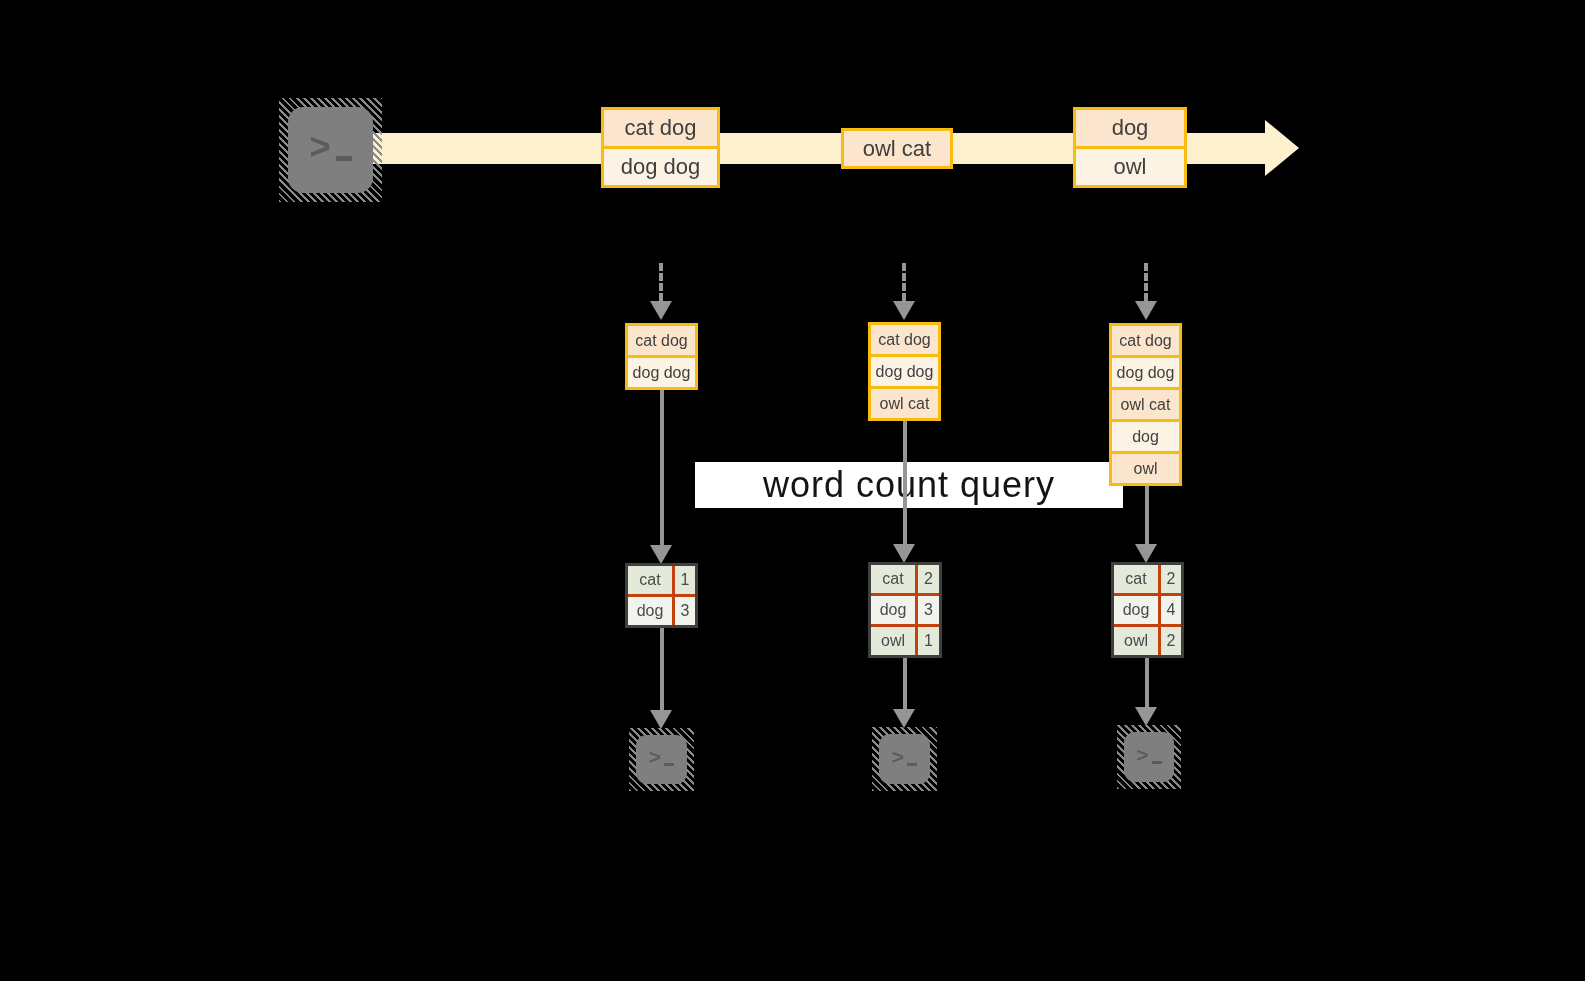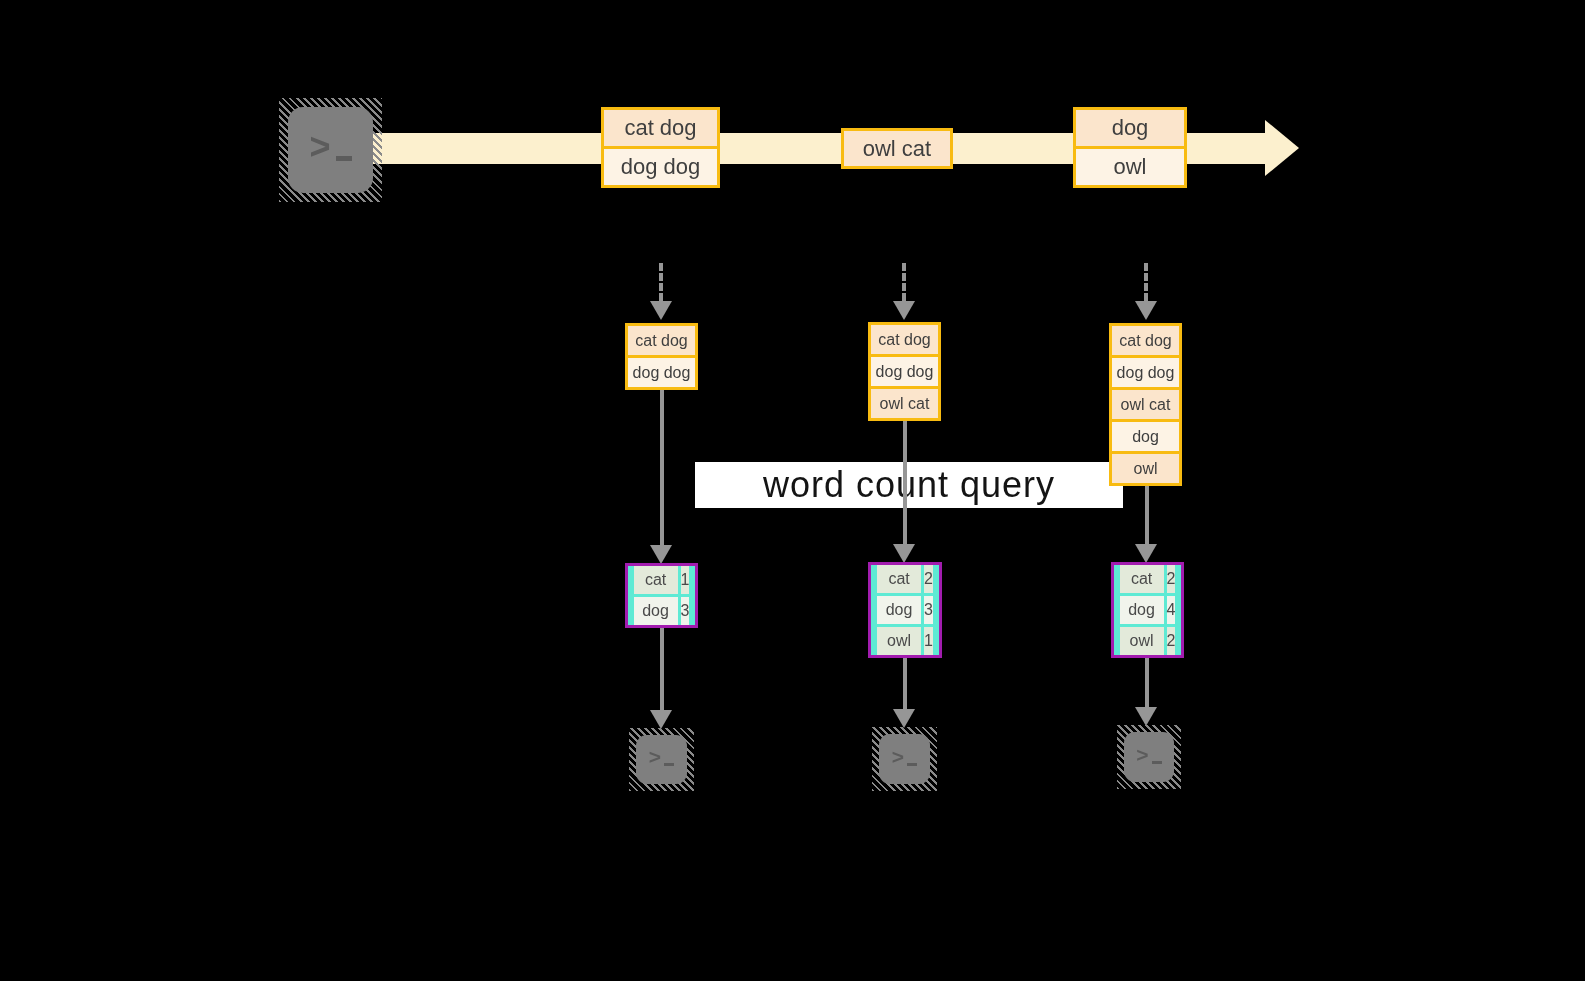--- a/index.html
+++ b/index.html
@@ -54,22 +54,22 @@
     border-left:11px solid transparent; border-right:11px solid transparent; border-top:19px solid #969696;
   }
   
   .banner {
     position:absolute; left:695px; top:462px; width:428px; height:46px; background:#ffffff; z-index:2;
     display:flex; align-items:center; justify-content:center;
     font-size:36px; font-weight:300; color:#141414; letter-spacing:1px;
   }
   
   .gtable {
-    position:absolute; border:3px solid #a21caf; background:#5eead4;
-    display:flex; flex-direction:column; z-index:5;align-items:center;
+    position:absolute; border:3px solid #404040; background:#c2410c;
+    display:flex; flex-direction:column; z-index:5;
   }
   .grow { display:flex; }
   .grow + .grow { margin-top:3px; }
   .gword {
     width:44px; height:28px; display:flex; align-items:center; justify-content:center;
     font-size:16px; color:#4A4A4A;
   }
   .gnum {
     flex:1; height:28px; margin-left:3px; display:flex; align-items:center; justify-content:center;
     font-size:16px; color:#4A4A4A;

